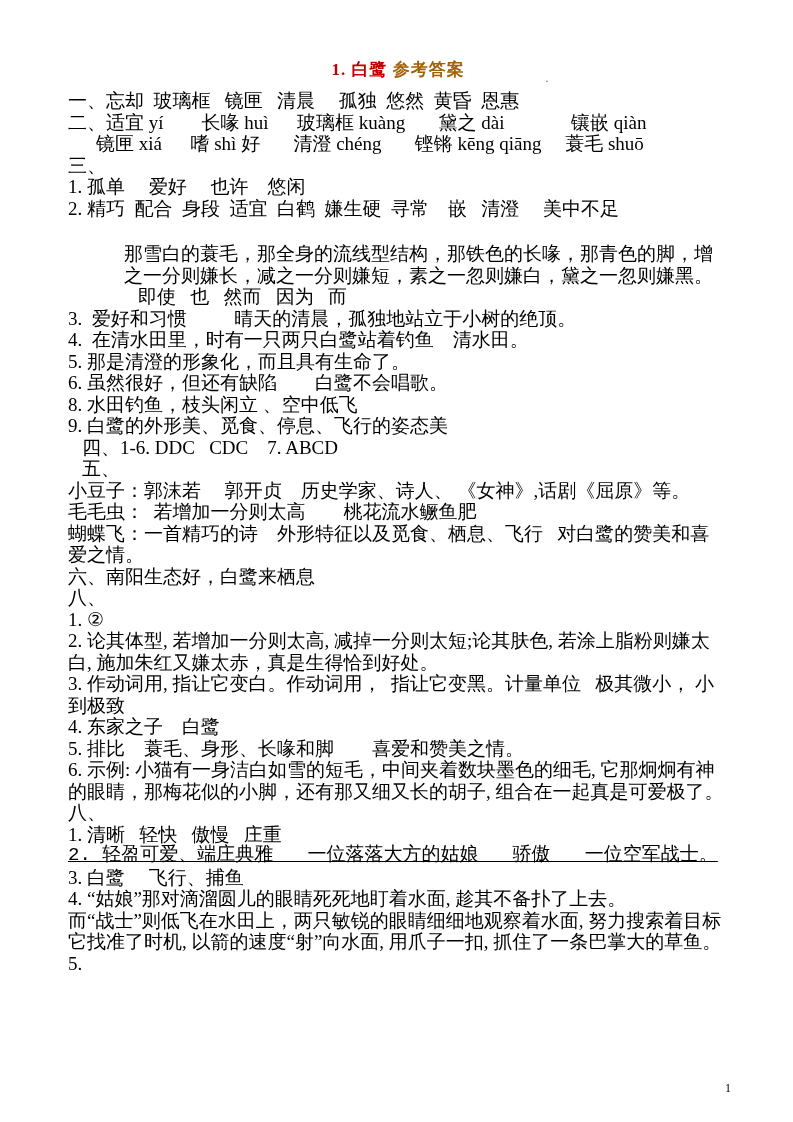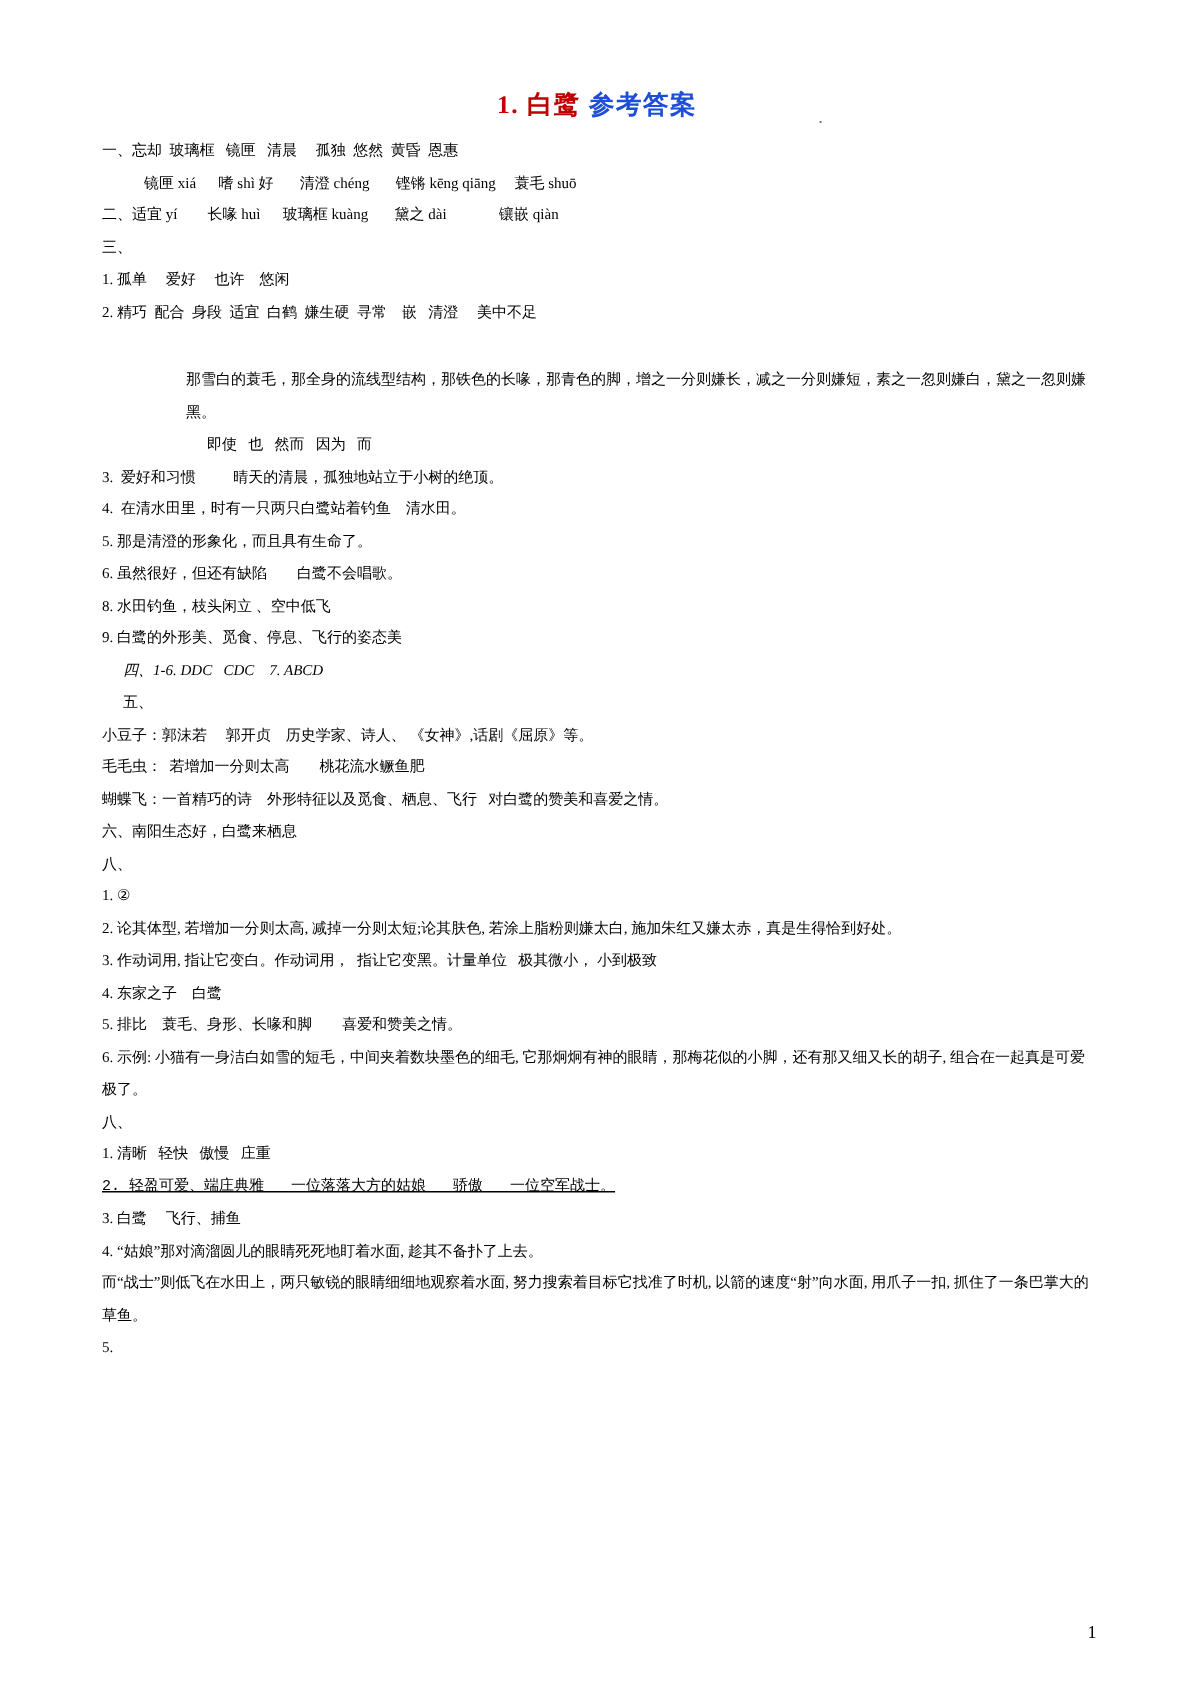--- a/index.html
+++ b/index.html
@@ -31,25 +31,25 @@
   .doc-title {
     text-align: center;
     font-size: 17px;
     font-weight: bold;
     color: #c00000;
     letter-spacing: 1px;
     margin: 0 0 8px 0;
     line-height: 24px;
   }
   .doc-title .black {
-    color: #1d4ed8;
+    color: #a16207;
     font-family: Liberation Serif, serif;
   }
   .line {
-    font-size: 10px;
+    font-size: 19px;
     line-height: 21.5px;
     margin: 0;
     white-space: pre-wrap;
     word-break: break-all;
   }
   .pad-left-2 { padding-left: 28px; }
   .pad-left-4 { padding-left: 56px; margin-top: 24px; }
   .pad-left-5 { padding-left: 70px; }
   .underline {
     text-decoration: underline;
@@ -78,34 +78,34 @@
 
   <div class="content">
 
     <h1 class="doc-title">
       <span>1.</span>
       <span>白鹭</span>
       <span class="black">参考答案</span>
     </h1>
 
     <p class="line">一、忘却  玻璃框   镜匣   清晨     孤独  悠然  黄昏  恩惠</p>
+    <p class="line">二、适宜 yí        长喙 huì      玻璃框 kuàng       黛之 dài              镶嵌 qiàn</p>
     <p class="line pad-left-2">镜匣 xiá      嗜 shì 好       清澄 chéng       铿锵 kēng qiāng     蓑毛 shuō</p>
-    <p class="line">二、适宜 yí        长喙 huì      玻璃框 kuàng       黛之 dài              镶嵌 qiàn</p>
     <p class="line">三、</p>
     <p class="line">1. 孤单     爱好     也许    悠闲</p>
     <p class="line">2. 精巧  配合  身段  适宜  白鹤  嫌生硬  寻常    嵌   清澄     美中不足</p>
     <p class="line pad-left-4">那雪白的蓑毛，那全身的流线型结构，那铁色的长喙，那青色的脚，增之一分则嫌长，减之一分则嫌短，素之一忽则嫌白，黛之一忽则嫌黑。</p>
     <p class="line pad-left-5">即使   也   然而   因为   而</p>
     <p class="line">3.  爱好和习惯          晴天的清晨，孤独地站立于小树的绝顶。</p>
     <p class="line">4.  在清水田里，时有一只两只白鹭站着钓鱼    清水田。</p>
     <p class="line">5. 那是清澄的形象化，而且具有生命了。</p>
     <p class="line">6. 虽然很好，但还有缺陷        白鹭不会唱歌。</p>
     <p class="line">8. 水田钓鱼，枝头闲立 、空中低飞</p>
     <p class="line">9. 白鹭的外形美、觅食、停息、飞行的姿态美</p>
-    <p class="line" style="padding-left:14px;font-style:italic;">四、1-6. DDC   CDC    7. ABCD</p>
+    <p class="line" style="padding-left:14px;">四、1-6. DDC   CDC    7. ABCD</p>
     <p class="line" style="padding-left:14px;">五、</p>
     <p class="line">小豆子：郭沫若     郭开贞    历史学家、诗人、 《女神》,话剧《屈原》等。</p>
     <p class="line">毛毛虫：  若增加一分则太高        桃花流水鳜鱼肥</p>
     <p class="line">蝴蝶飞：一首精巧的诗    外形特征以及觅食、栖息、飞行   对白鹭的赞美和喜爱之情。</p>
     <p class="line">六、南阳生态好，白鹭来栖息</p>
     <p class="line">八、</p>
     <p class="line">1. ②</p>
     <p class="line">2. 论其体型, 若增加一分则太高, 减掉一分则太短;论其肤色, 若涂上脂粉则嫌太白, 施加朱红又嫌太赤，真是生得恰到好处。</p>
     <p class="line">3. 作动词用, 指让它变白。作动词用，  指让它变黑。计量单位   极其微小， 小到极致</p>
     <p class="line">4. 东家之子    白鹭</p>

